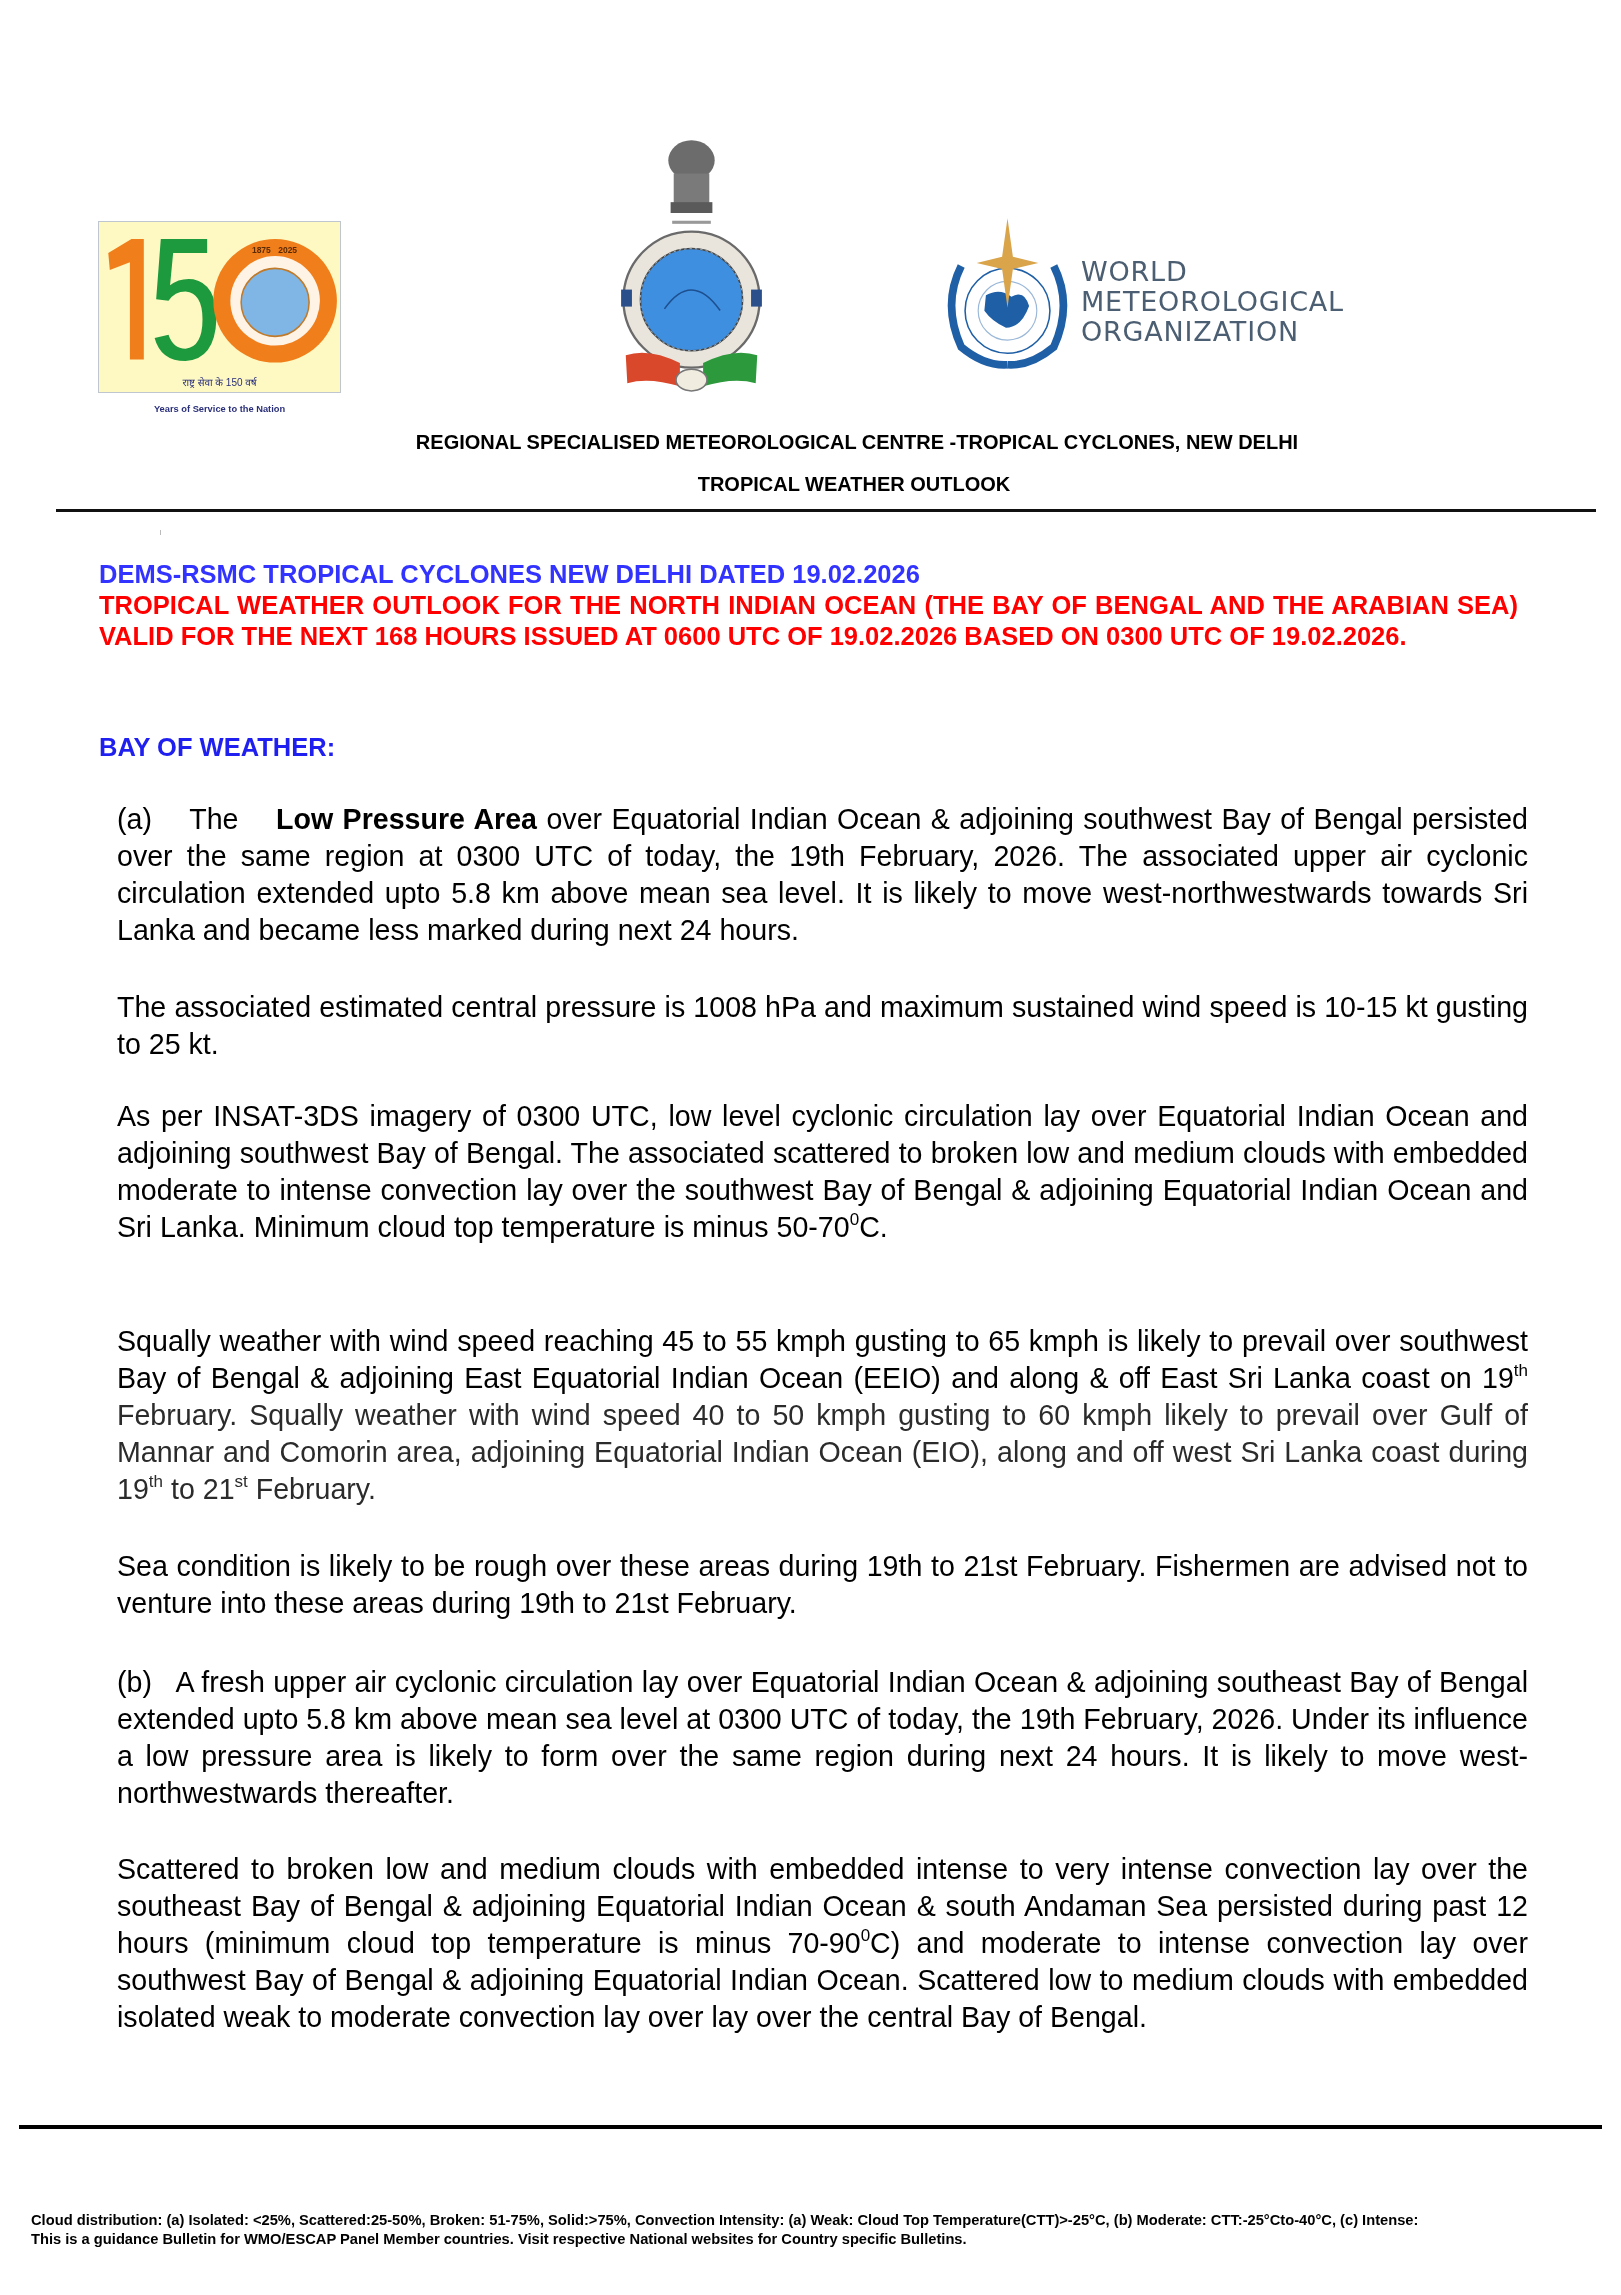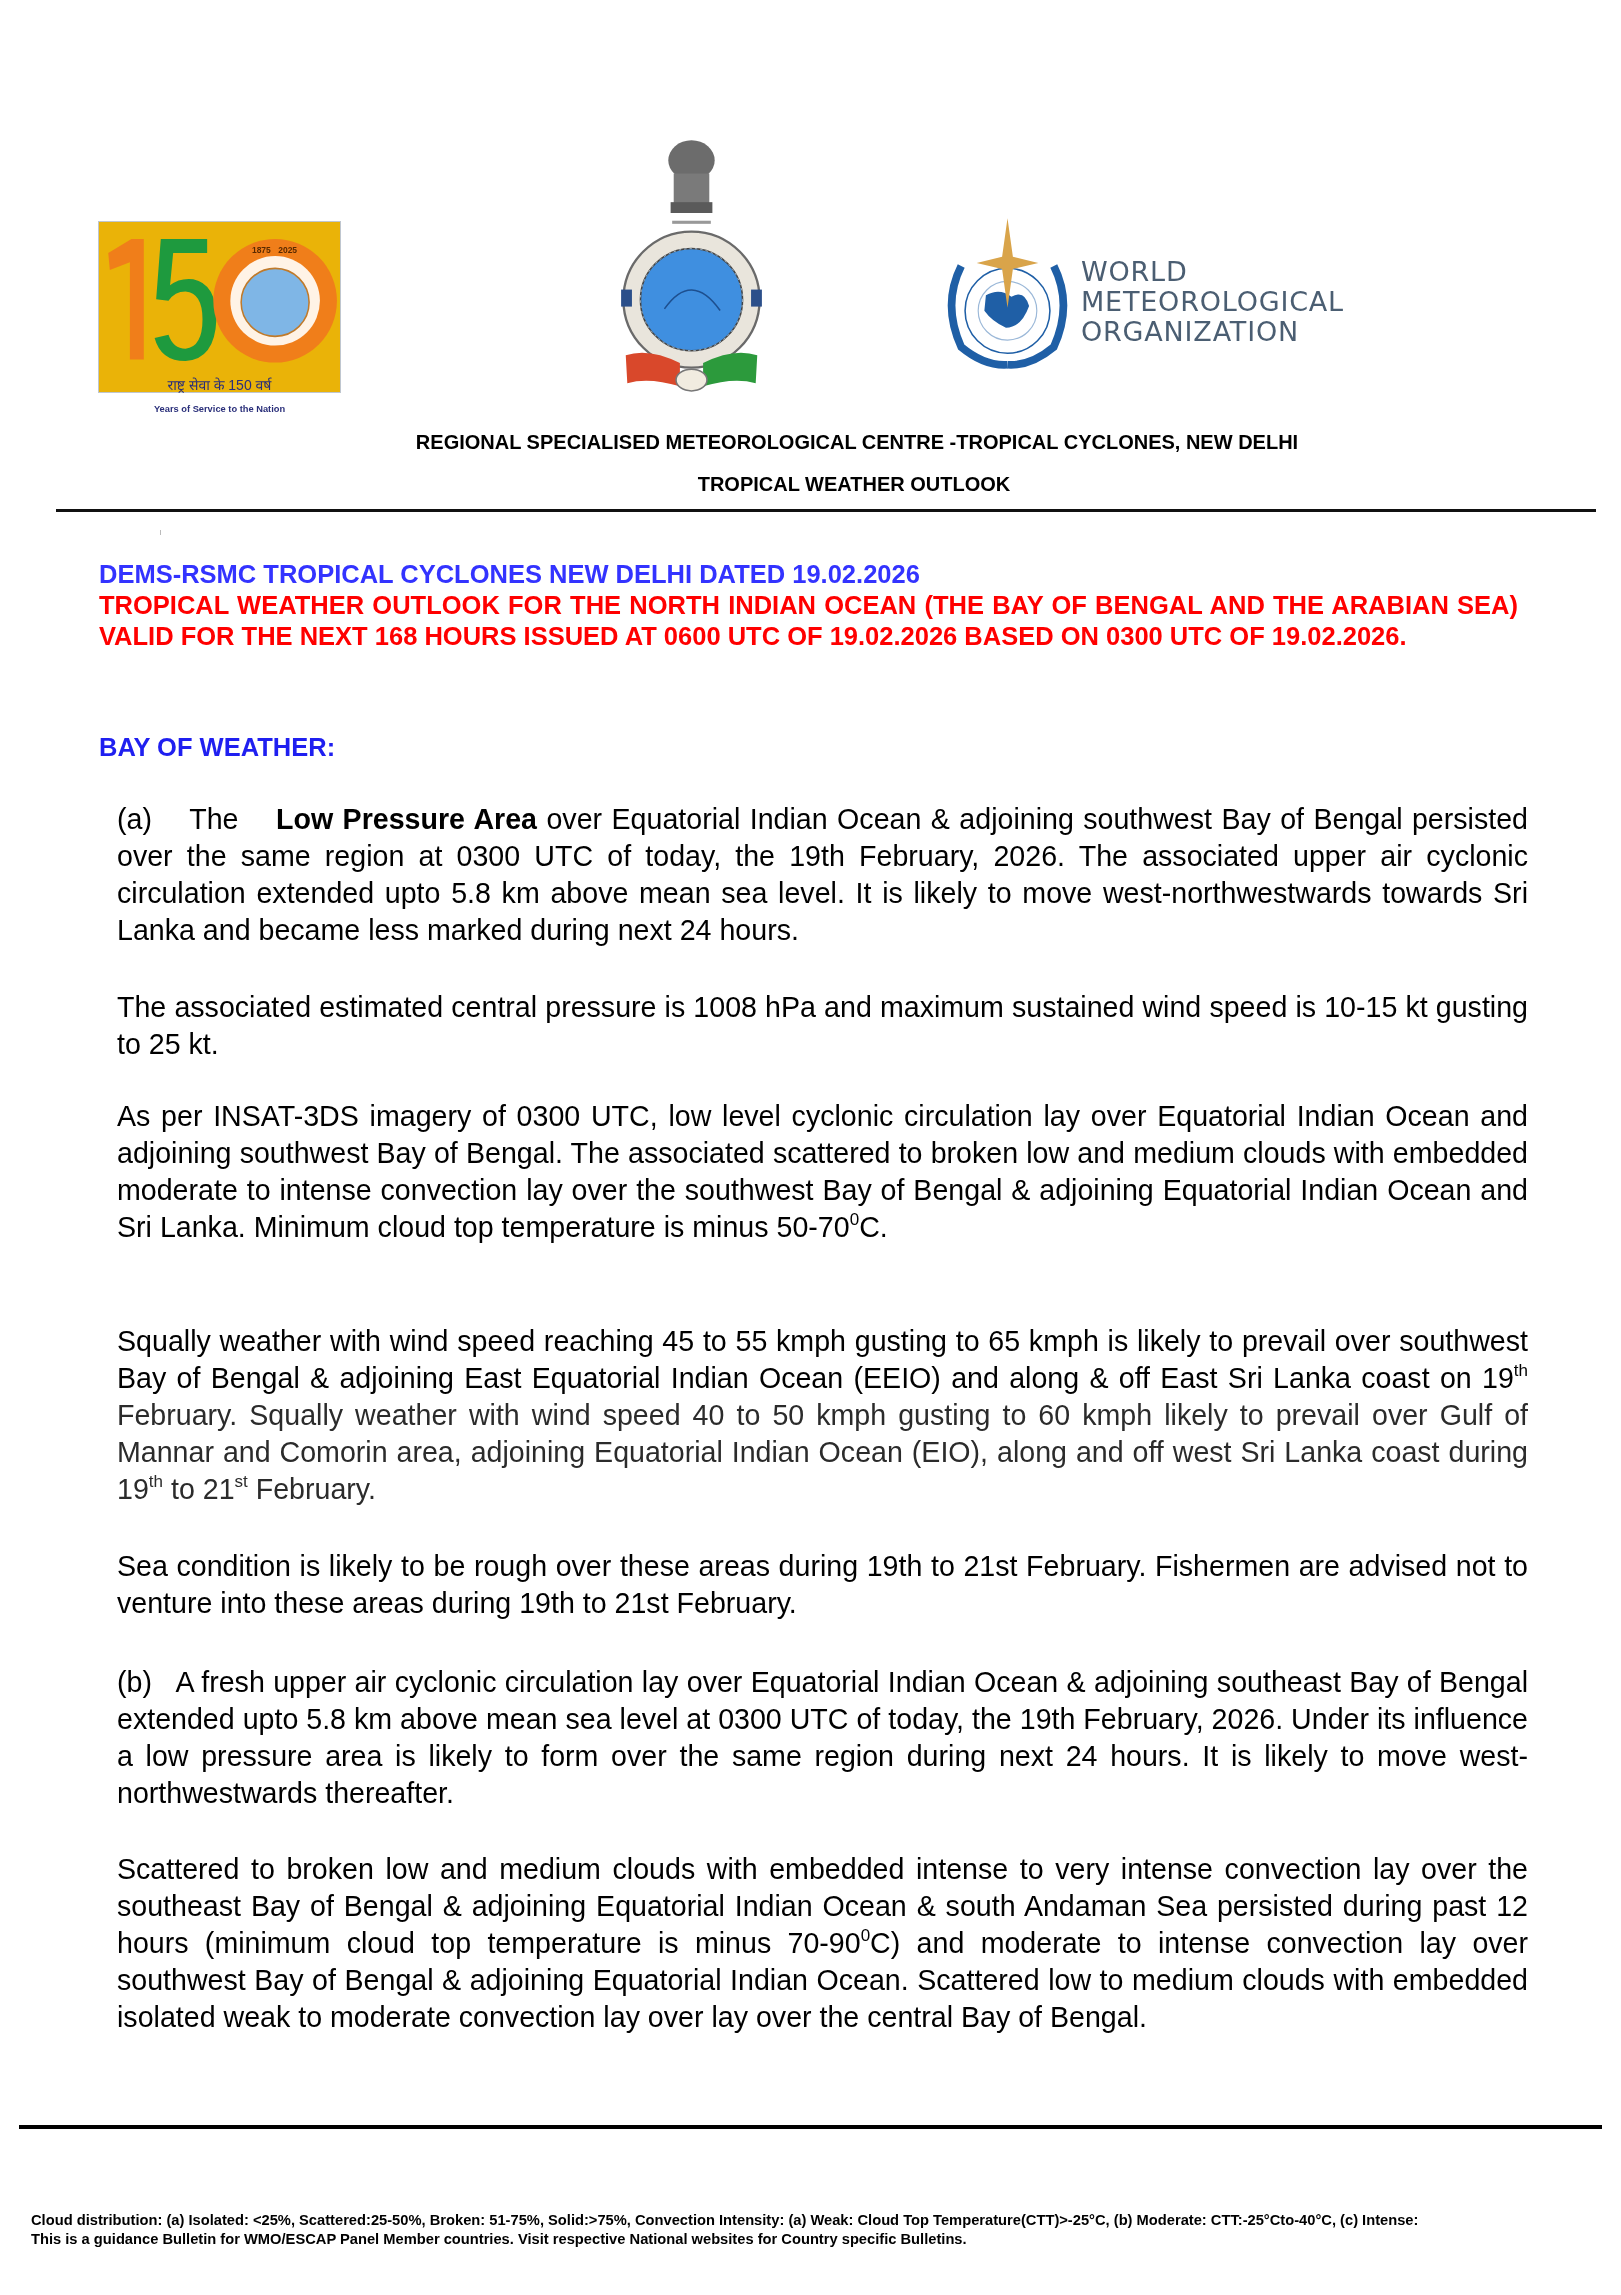--- a/index.html
+++ b/index.html
@@ -2,31 +2,31 @@
 <html style="font-size:12.4px"><head>
 <meta charset="utf-8">
 <style>
   html, body { margin: 0; padding: 0; background: #ffffff; }
   body { width: 1621px; height: 2295px; position: relative; overflow: hidden;
          font-family: "Liberation Sans", sans-serif; color: #000; }
 
   
   .logo { position: absolute; }
   .logo-imd150 { left: 98px; top: 221px; width: 241px; height: 170px;
-                 border: 0.8px solid #bfc6cf; background: #eab308; }
+                 border: 0.8px solid #bfc6cf; background: #fef9c3; }
   .logo-imd-emblem { left: 618px; top: 131px; width: 147px; height: 263px; }
   .logo-wmo { left: 938px; top: 212px; width: 432px; height: 162px; }
   .wmo-text { position: absolute; left: 143px; top: 45px; color: #4b5e72;
               font-family: "DejaVu Sans", sans-serif; font-size: 27px;
               line-height: 30px; letter-spacing: 0.8px; font-weight: normal; }
   .wmo-text div { white-space: nowrap; }
   .imd150-caption { position: absolute; left: 0; right: 0; text-align: center; font-weight: bold;
                     color: #2a2f7a; font-size: 9.3px; top: 139px; margin-top: 43px; }
   .imd150-hindi { position: absolute; left: 0; right: 0; text-align: center;
-                  color: #2a2f7a; font-size: 14px; top: 153px; }
+                  color: #2a2f7a; font-size: 10px; top: 153px; }
 
   
   .centre-title { position: absolute; left: 0; width: 1621px; text-align: center;
                   font-weight: bold; font-size: 20px; line-height: 31px; }
   .centre-title.t1 { top: 427px; padding-left: 93px; box-sizing: border-box; }
   .centre-title.t2 { top: 469px; padding-left: 69px; box-sizing: border-box; margin-left: 9px; }
   .rule-top { position: absolute; left: 56px; width: 1540px; top: 509px; height: 3.1px; background: #111; }
   .tiny-mark { position: absolute; left: 160px; top: 530px; width: 0.8px; height: 4.6px; background: #bbb; }
 
   

